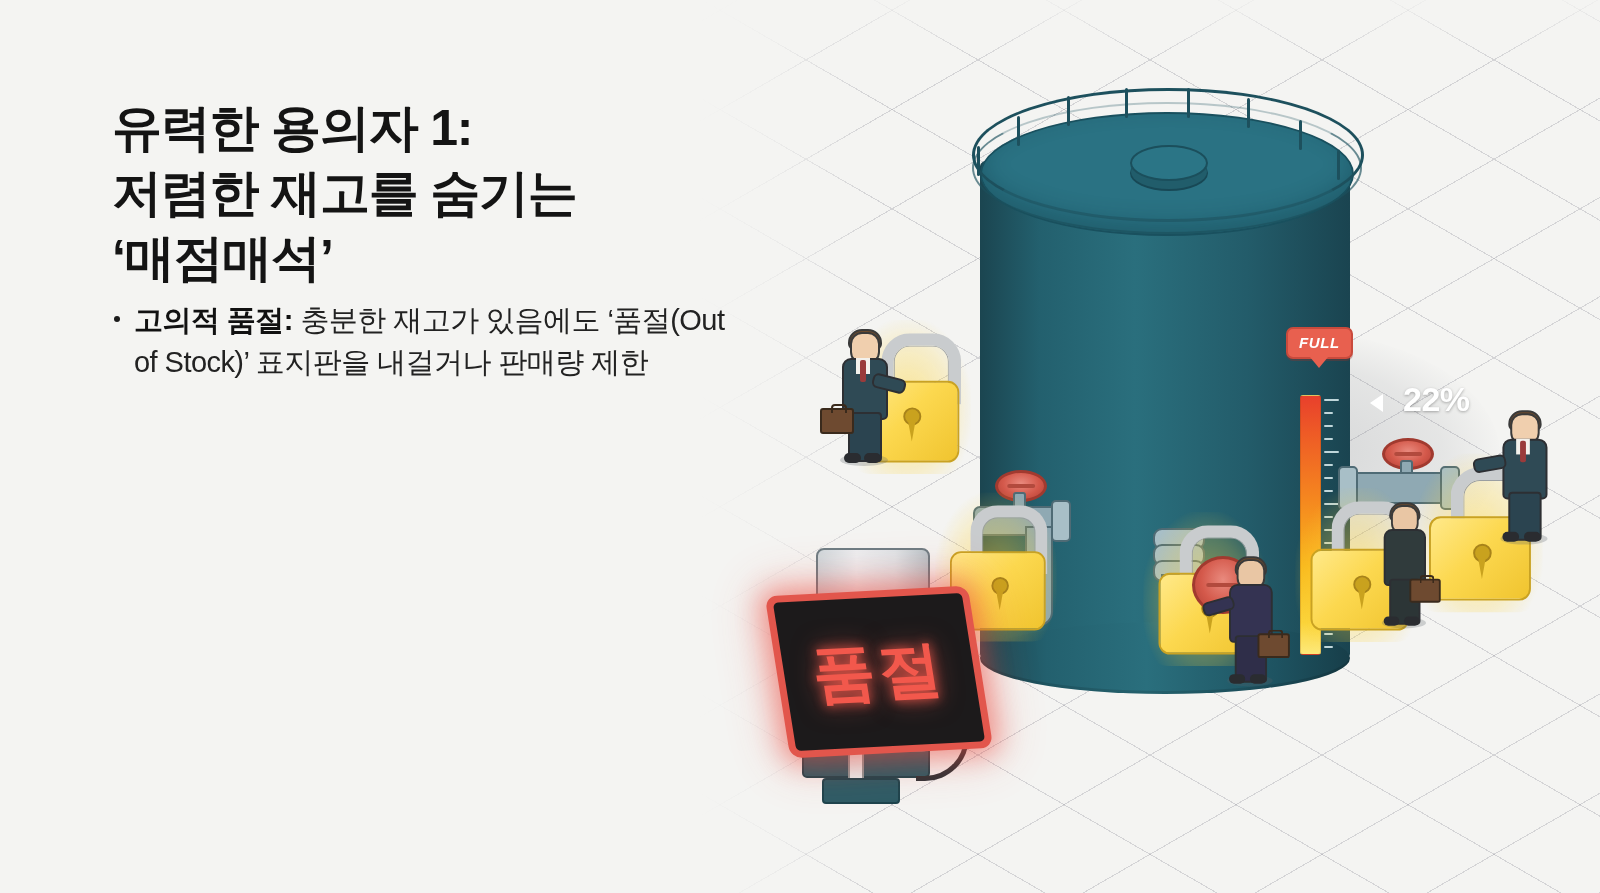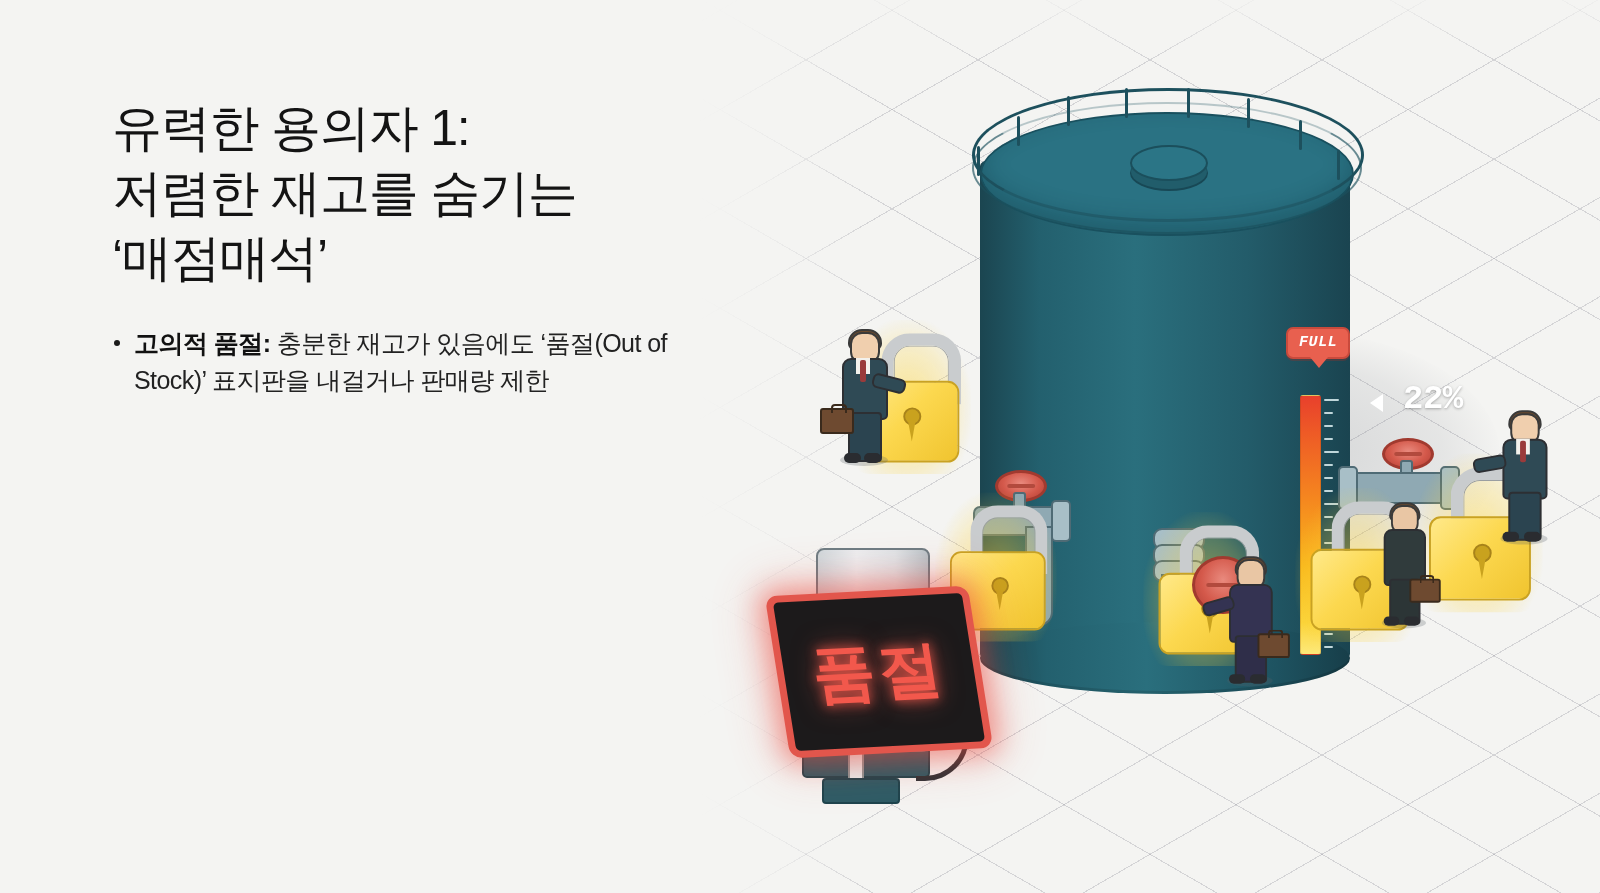--- a/index.html
+++ b/index.html
@@ -27,49 +27,49 @@
     background:linear-gradient(to right,#f4f4f2 0%,rgba(244,244,242,.75) 45%,rgba(244,244,242,0) 100%);
   }
   .grid-fade-top{
     position:absolute;left:700px;top:0;width:900px;height:60px;
     background:linear-gradient(to bottom,rgba(244,244,242,.85),rgba(244,244,242,0));
   }
 
   
   .textcol{position:absolute;left:112px;top:96px;width:620px;}
   .headline{
-    font-size:50px;line-height:1.30;font-weight:400;color:#141414;
-    letter-spacing:-1.2px;margin:0 0 34px 0;white-space:pre-line;
+    font-size:50px;line-height:1.30;font-weight:700;color:#141414;
+    letter-spacing:-1.2px;margin:0 0 8px 0;white-space:pre-line;
   }
   .lede{
     font-size:27px;line-height:1.52;color:#2b2b2b;font-weight:500;
     letter-spacing:-.6px;margin:0 0 26px 0;
   }
   ul.bullets{list-style:none;margin:0;padding:0;}
   ul.bullets li{
     position:relative;padding-left:22px;margin-bottom:17px;
-    font-size:25px;line-height:1.46;color:#222;letter-spacing:-.55px;
+    font-size:29px;line-height:1.46;color:#222;letter-spacing:-.55px;
   }
   ul.bullets li .dot{
     position:absolute;left:2px;top:.60em;width:6px;height:6px;
     border-radius:50%;background:#1b1b1b;
   }
   .bl-strong{font-weight:700;color:#111;}
 
   
   .art{position:absolute;left:740px;top:0;width:860px;height:893px;}
 
   .softshadow{
     position:absolute;left:330px;top:330px;width:430px;height:250px;
     background:radial-gradient(ellipse at 50% 50%,rgba(120,125,135,.26) 0%,rgba(120,125,135,.12) 52%,rgba(120,125,135,0) 72%);
     border-radius:50%;
   }
 
   
-  .tank{position:absolute;left:215px;top:50px;width:420px;height:660px;font-family:Liberation Mono, monospace;}
+  .tank{position:absolute;left:215px;top:50px;width:420px;height:660px;}
   .tank-body{
     position:absolute;left:25px;top:110px;width:370px;height:500px;
     background:linear-gradient(to right,#1b4550 0%,#23606e 16%,#2a6f7d 42%,#235c6a 72%,#1a4450 100%);
     border-radius:10px/6px;
   }
   .tank-body:after{
     content:"";position:absolute;left:0;right:0;bottom:-34px;height:72px;
     background:linear-gradient(to right,#1b4550,#23606e 18%,#2a6f7d 45%,#1e5361 80%,#173e49);
     border-radius:50%;
     box-shadow:inset 0 -3px 0 rgba(0,0,0,.12);

